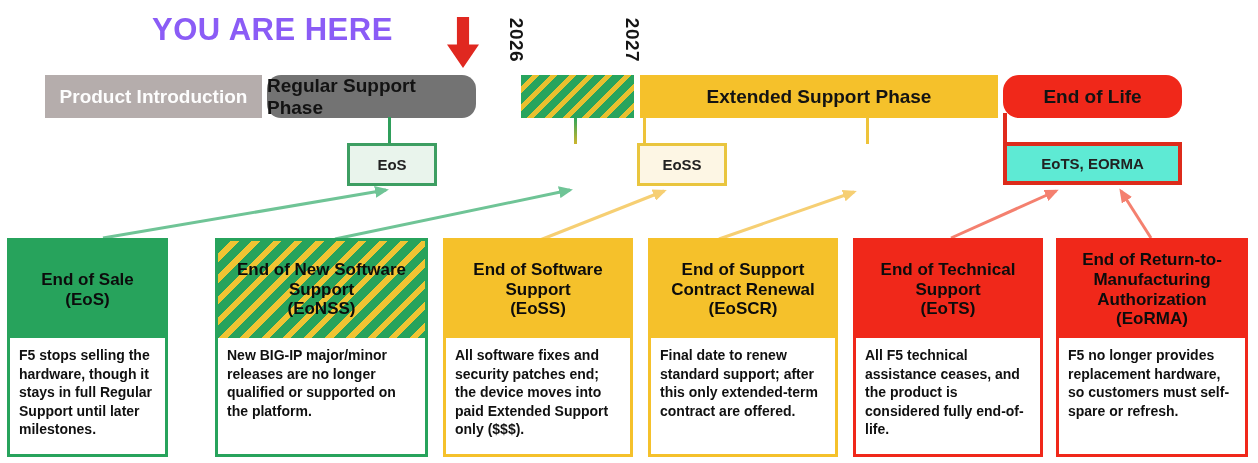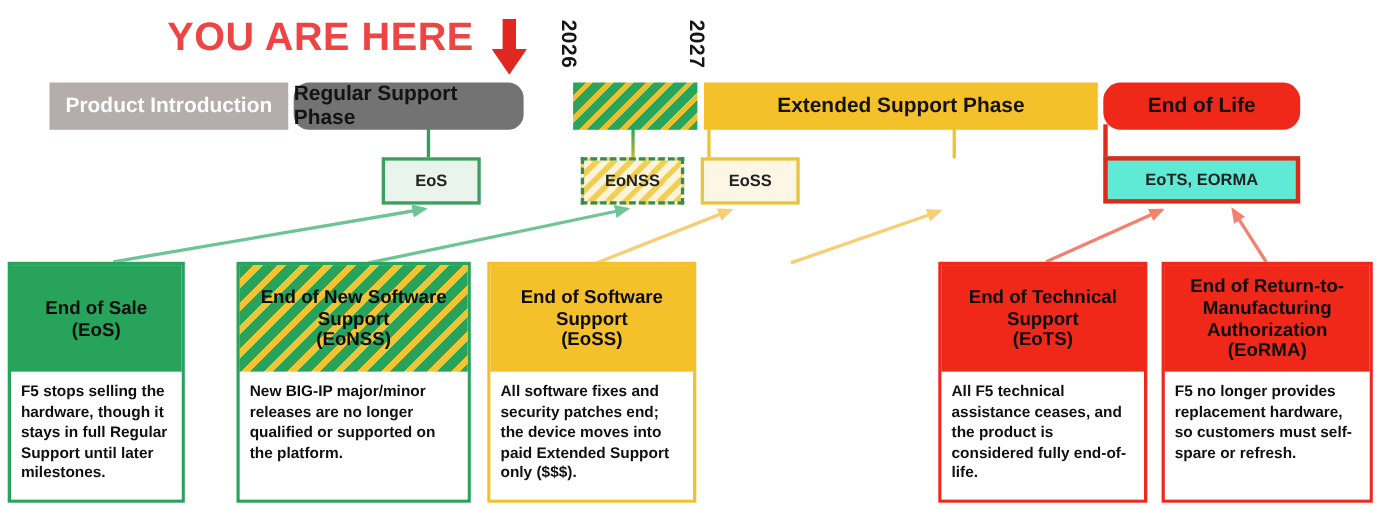--- a/index.html
+++ b/index.html
@@ -3,21 +3,21 @@
 <meta charset="utf-8">
 <style>
   html,body{margin:0;padding:0;background:#fff;}
   .canvas{
     position:relative;width:1258px;height:463px;background:#fff;overflow:hidden;
     font-family:"Liberation Sans",sans-serif;color:#111;
   }
   
   .you-are-here{
     position:absolute;left:152px;top:12px;width:300px;
-    font-size:36px;font-weight:bold;letter-spacing:.5px;color:#ef4444;white-space:nowrap;
+    font-size:31px;font-weight:bold;letter-spacing:.5px;color:#8b5cf6;white-space:nowrap;
   }
   .down-arrow{
     position:absolute;left:447px;top:17px;width:32px;height:51px;background:#e02820;
     clip-path:polygon(31% 0,69% 0,69% 54%,100% 54%,50% 100%,0 54%,31% 54%);
   }
   .year{
     position:absolute;top:8px;width:64px;height:64px;display:flex;align-items:center;justify-content:center;
     transform:rotate(90deg);font-weight:bold;font-size:19px;color:#151515;letter-spacing:.5px;
   }
   .year.y1{left:484px;} .year.y2{left:600px;}
@@ -86,21 +86,20 @@
   <div class="phase ph-yellow">Extended Support Phase</div>
   <div class="phase ph-red">End of Life</div>
 
   <div class="conn cn-eos"></div>
   <div class="conn cn-eonss"></div>
   <div class="conn cn-eoss"></div>
   <div class="conn cn-eoscr"></div>
   <div class="conn cn-eol"></div>
 
   <div class="mbox mb-eos">EoS</div>
-  <div class="mbox mb-eonss">EoNSS</div>
   <div class="mbox mb-eoss">EoSS</div>
   <div class="mbox mb-eots">EoTS, EORMA</div>
 
   <svg class="arrows" viewBox="0 0 1258 463" xmlns="http://www.w3.org/2000/svg">
     <defs>
       <marker id="m-g" markerUnits="userSpaceOnUse" markerWidth="14" markerHeight="12" refX="11" refY="6" orient="auto">
         <polygon points="0,0 14,6 0,12" fill="#6fc496"></polygon>
       </marker>
       <marker id="m-y" markerUnits="userSpaceOnUse" markerWidth="14" markerHeight="12" refX="11" refY="6" orient="auto">
         <polygon points="0,0 14,6 0,12" fill="#f6cf73"></polygon>
@@ -127,20 +126,26 @@
 Support
 (EoNSS)</div>
     <div class="bd">New BIG-IP major/minor releases are no longer qualified or supported on the platform.</div>
   </div>
   <div class="card c3">
     <div class="hdr">End of Software
 Support
 (EoSS)</div>
     <div class="bd">All software fixes and security patches end; the device moves into paid Extended Support only ($$$).</div>
   </div>
+  <div class="card c4">
+    <div class="hdr">End of Support
+Contract Renewal
+(EoSCR)</div>
+    <div class="bd">Final date to renew standard support; after this only extended-term contract are offered.</div>
+  </div>
   <div class="card c5">
     <div class="hdr">End of Technical
 Support
 (EoTS)</div>
     <div class="bd">All F5 technical assistance ceases, and the product is considered fully end-of-life.</div>
   </div>
   <div class="card c6">
     <div class="hdr">End of Return-to-
 Manufacturing
 Authorization

